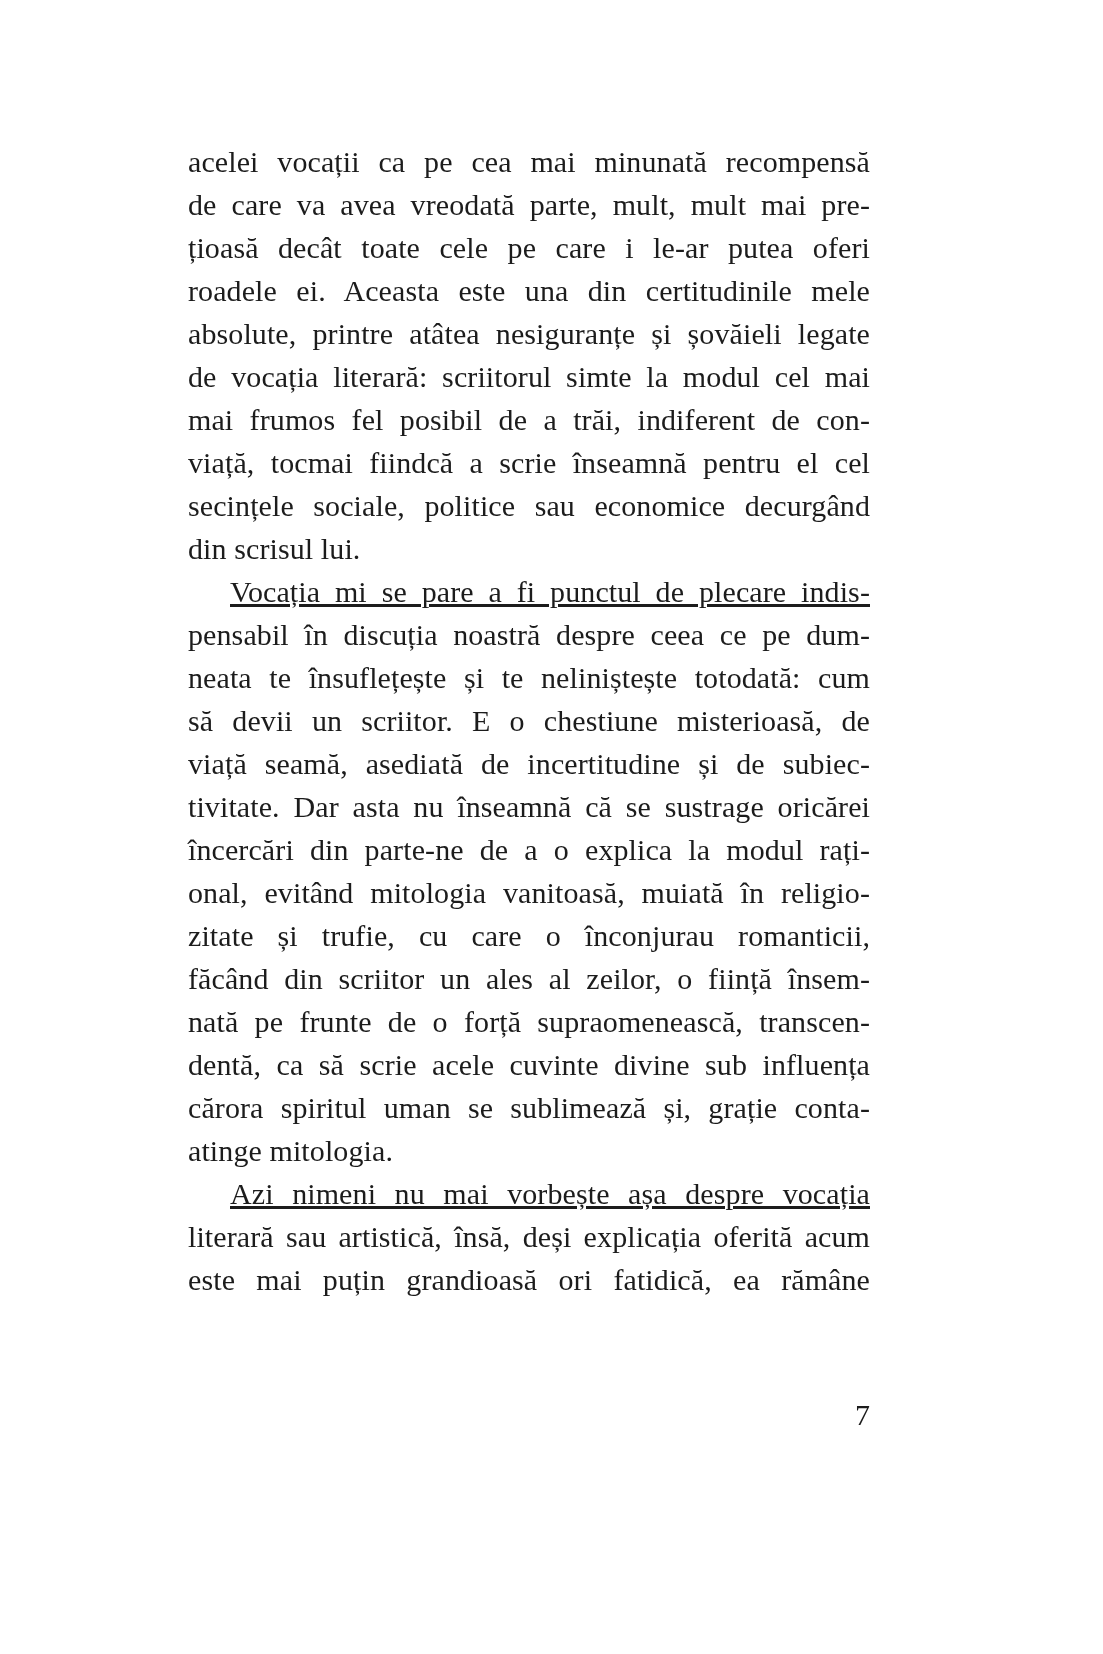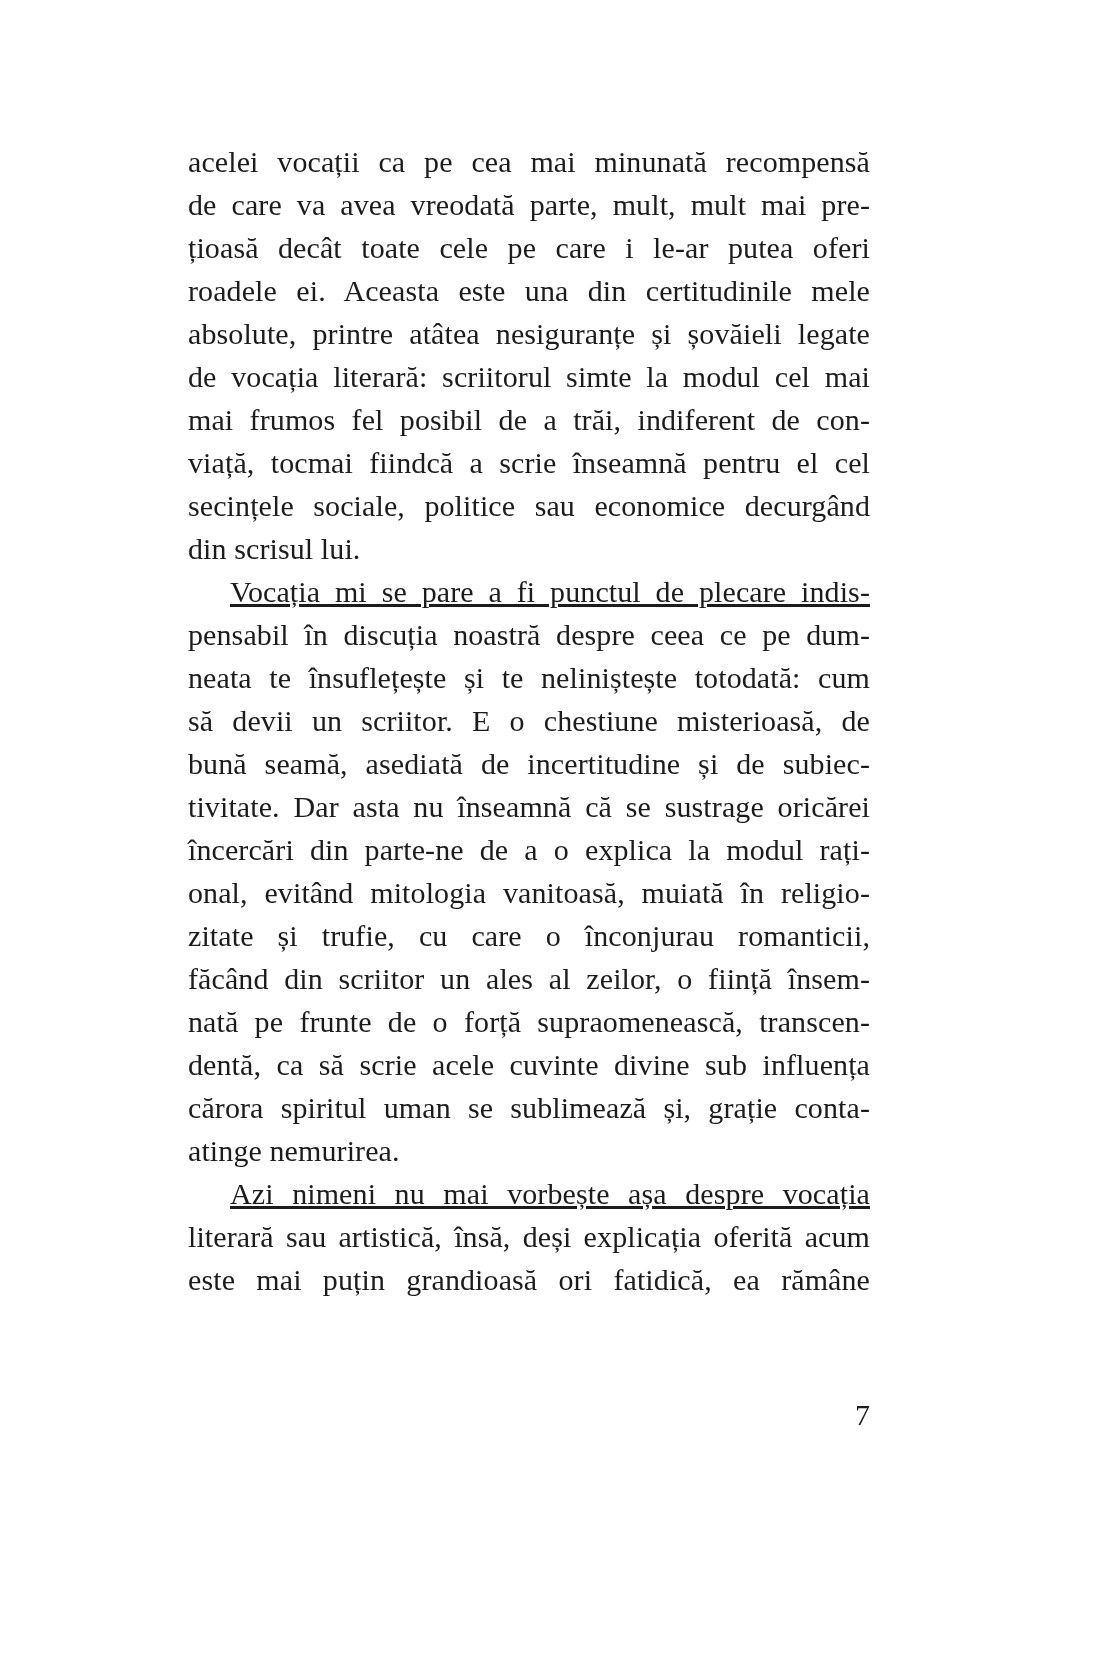--- a/index.html
+++ b/index.html
@@ -69,30 +69,30 @@
         <div class="line">mai frumos fel posibil de a trăi, indiferent de con-</div>
         <div class="line">viață, tocmai fiindcă a scrie înseamnă pentru el cel</div>
         <div class="line">secințele sociale, politice sau economice decurgând</div>
         <div class="line no-stretch">din scrisul lui.</div>
       </div>
       <div class="paragraph">
         <div class="line indent">Vocația mi se pare a fi punctul de plecare indis-</div>
         <div class="line">pensabil în discuția noastră despre ceea ce pe dum-</div>
         <div class="line">neata te însuflețește și te neliniștește totodată: cum</div>
         <div class="line">să devii un scriitor. E o chestiune misterioasă, de</div>
-        <div class="line">bună seamă, asediată de incertitudine și de subiec-</div>
+        <div class="line">viață seamă, asediată de incertitudine și de subiec-</div>
         <div class="line">tivitate. Dar asta nu înseamnă că se sustrage oricărei</div>
         <div class="line">încercări din parte-ne de a o explica la modul rați-</div>
         <div class="line">onal, evitând mitologia vanitoasă, muiată în religio-</div>
         <div class="line">zitate și trufie, cu care o înconjurau romanticii,</div>
         <div class="line">făcând din scriitor un ales al zeilor, o ființă însem-</div>
         <div class="line">nată pe frunte de o forță supraomenească, transcen-</div>
         <div class="line">dentă, ca să scrie acele cuvinte divine sub influența</div>
         <div class="line">cărora spiritul uman se sublimează și, grație conta-</div>
-        <div class="line no-stretch">atinge nemurirea.</div>
+        <div class="line no-stretch">atinge mitologia.</div>
       </div>
       <div class="paragraph">
         <div class="line indent">Azi nimeni nu mai vorbește așa despre vocația</div>
         <div class="line">literară sau artistică, însă, deși explicația oferită acum</div>
         <div class="line">este mai puțin grandioasă ori fatidică, ea rămâne</div>
       </div>
     </div>
   <div class="page-number">7</div>
 </div>
 

